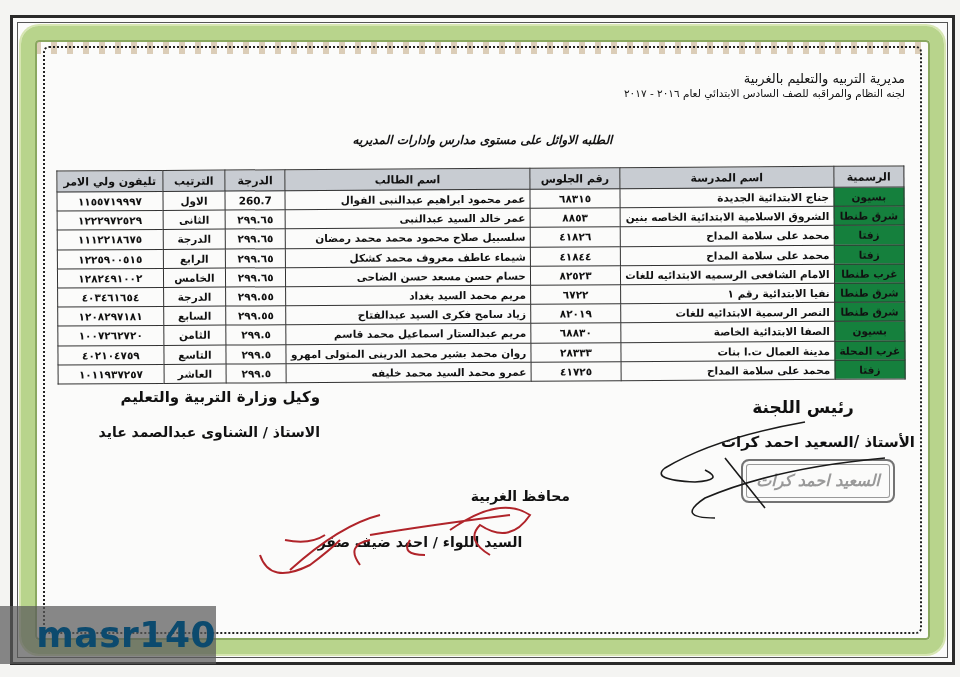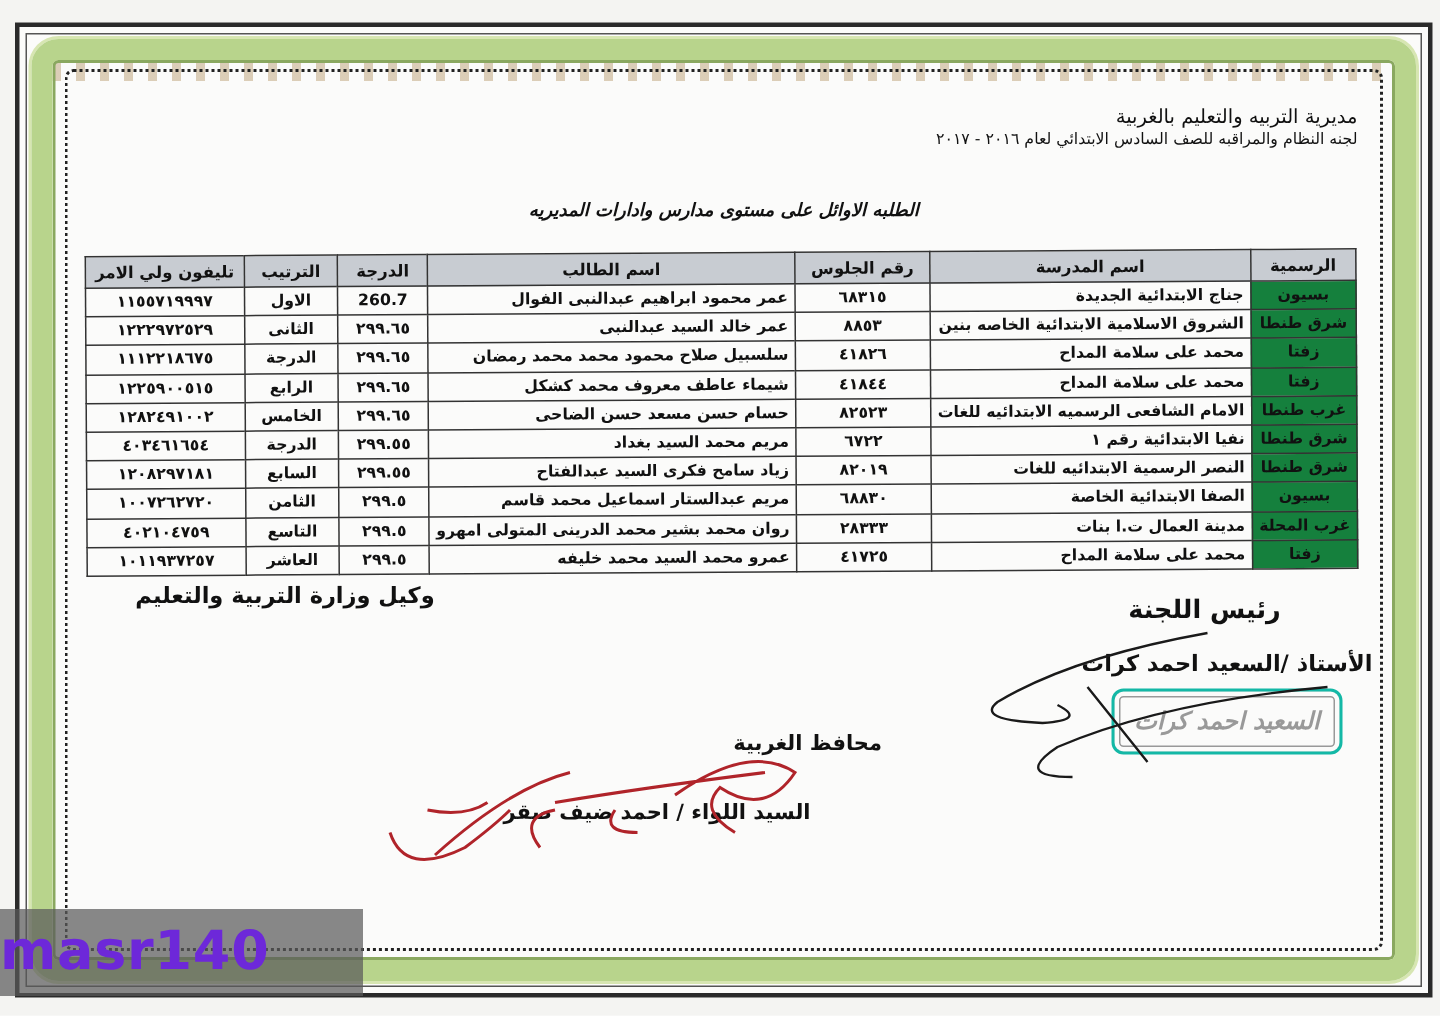--- a/index.html
+++ b/index.html
@@ -66,36 +66,36 @@
     td.student { text-align: right; width: 205px; }
     td.grade { text-align: center; width: 64px; }
     td.rank { text-align: center; width: 64px; }
     td.phone { text-align: center; width: 100px; }
     .sig-block { position: absolute; font-weight: bold; color: #111; text-align: center; }
     .sig-chair { right: 22px; top: 397px; width: 240px; }
     .sig-chair .t1 { font-size: 17px; margin-right: 30px; }
     .sig-chair .t2 { font-size: 15px; margin-top: 16px; }
     .stamp {
       margin: 8px auto 0; width: 150px; height: 40px;
-      border: 2px solid #14b8a6; border-radius: 8px;
+      border: 2px solid #737373; border-radius: 8px;
       box-shadow: inset 0 0 0 3px #fbfbfa, inset 0 0 0 4px #999;
       color: #999; font-size: 16px; line-height: 40px; font-style: italic;
     }
     .sig-deputy { left: 60px; top: 388px; width: 260px; }
     .sig-deputy .t1 { font-size: 15px; }
     .sig-deputy .t2 { font-size: 14px; margin-top: 18px; }
-    .sig-gov { left: 278px; top: 488px; width: 320px; }
+    .sig-gov { left: 260px; top: 488px; width: 320px; }
     .sig-gov .t1 { font-size: 14px; text-align: right; padding-right: 10px; }
     .sig-gov .t2 { font-size: 14px; margin-top: 30px; }
     svg.scribble { position: absolute; pointer-events: none; }
     .watermark {
-      position: absolute; left: 0; top: 606px; width: 242px; height: 58px;
+      position: absolute; left: 0; top: 606px; width: 216px; height: 58px;
       background: rgba(90,90,90,0.72);
-      color: #6d28d9; font-family: "DejaVu Sans", sans-serif; font-weight: bold;
-      font-size: 36px; line-height: 58px; text-align: left; letter-spacing: 0.5px;
+      color: #0c4a6e; font-family: "DejaVu Sans", sans-serif; font-weight: bold;
+      font-size: 36px; line-height: 58px; text-align: right; letter-spacing: 0.5px;
       direction: ltr;
     }
   </style>
 </head>
 <body>
 
 <div class="page">
   <div class="page-inner-line"></div>
   <div class="border-vine"></div>
   <div class="border-arrows"></div>
@@ -218,22 +218,23 @@
 
 <div class="sig-block sig-chair" style="direction:rtl;">
   <div class="t1">رئيس اللجنة</div>
   <div class="t2">الأستاذ /السعيد احمد كرات</div>
   <div class="stamp">السعيد احمد كرات</div>
 </div>
 <svg class="scribble" width="260" height="110" style="left:655px;top:418px;">
   <path d="M150 4 Q60 20 10 50 Q-5 62 40 64 Q70 62 50 52 M70 40 L110 90 M60 100 Q20 100 50 80 Q120 50 230 40" stroke="#1a1a1a" stroke-width="1.6" fill="none"></path>
 </svg>
 
-<div class="sig-block sig-deputy" style="direction:rtl;">
+<div class="sig-block sig-deputy" style="direction:rtl;text-align:right;">
   <div class="t1">وكيل وزارة التربية والتعليم</div>
+  <div class="t2">الاستاذ / الشناوى عبدالصمد عايد</div>
 </div>
 
 <div class="sig-block sig-gov" style="direction:rtl;">
   <div class="t1">محافظ الغربية</div>
   <div class="t2">السيد اللواء / احمد ضيف صقر</div>
 </div>
 <svg class="scribble" width="300" height="110" style="left:250px;top:485px;">
   <path d="M200 45 Q250 10 280 30 Q260 60 230 40 Q215 55 240 70 M120 50 Q180 40 260 30 M10 70 Q20 100 60 80 Q80 65 90 55 M40 85 Q90 40 130 30 M110 80 Q95 60 120 55 M160 55 Q150 70 175 70 M35 55 Q60 60 75 50" stroke="#b0242a" stroke-width="2" fill="none"></path>
 </svg>
 

